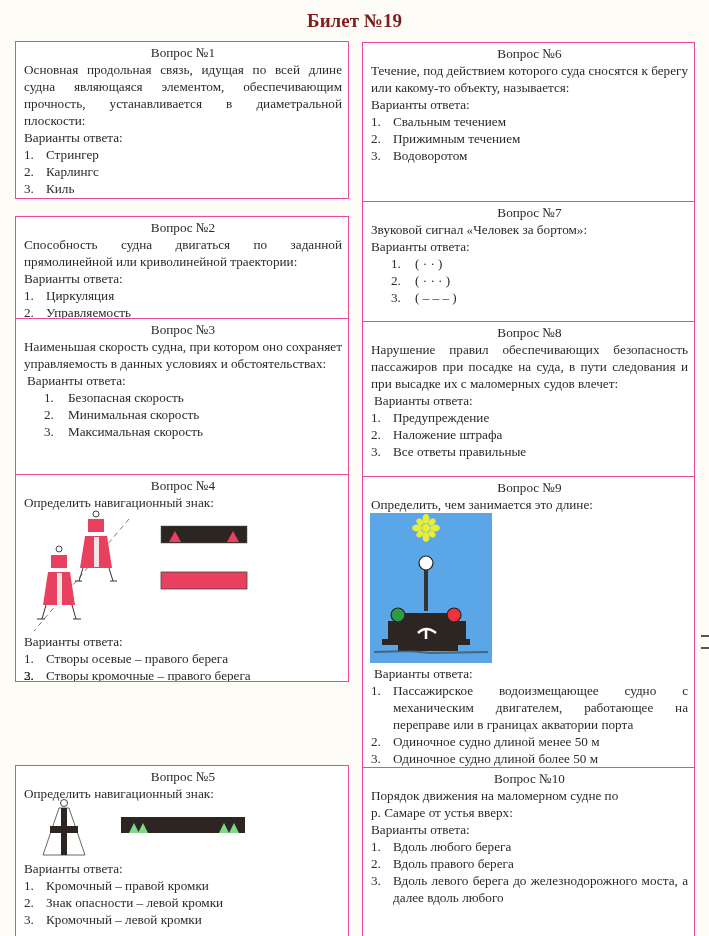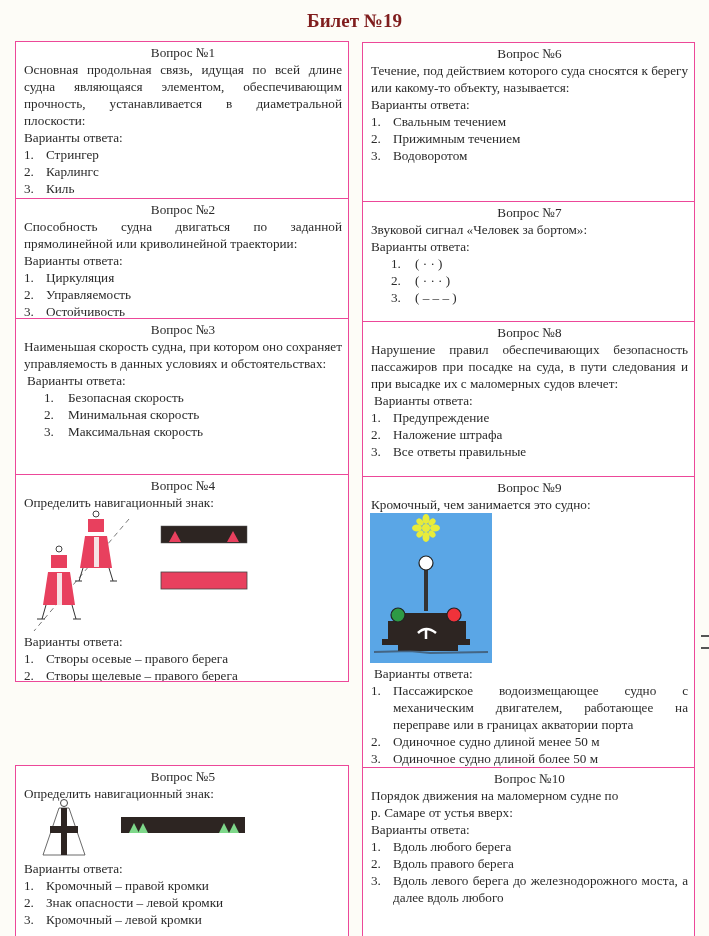--- a/index.html
+++ b/index.html
@@ -49,21 +49,21 @@
     <div class="q-head">Вопрос №1</div>
     <div class="q-text">Основная продольная связь, идущая по всей длине судна являющаяся элементом, обеспечивающим прочность,   устанавливается в диаметральной плоскости:</div>
     <div class="variants">Варианты ответа:</div>
     <ol>
       <li><span class="num">1.</span><span>Стрингер</span></li>
       <li><span class="num">2.</span><span>Карлингс</span></li>
       <li><span class="num">3.</span><span>Киль</span></li>
     </ol>
   </div>
 
-  <div class="box" style="top:157px;height:121px;">
+  <div class="box" style="top:175px;height:121px;">
     <div class="q-head">Вопрос №2</div>
     <div class="q-text">Способность судна двигаться по заданной прямолинейной или криволинейной траектории:</div>
     <div class="variants">Варианты ответа:</div>
     <ol>
       <li><span class="num">1.</span><span>Циркуляция</span></li>
       <li><span class="num">2.</span><span>Управляемость</span></li>
       <li><span class="num">3.</span><span>Остойчивость</span></li>
     </ol>
   </div>
 
@@ -113,21 +113,21 @@
           <polygon points="145,33 151,22 157,33" fill="#e8405e"></polygon>
           <polygon points="203,33 209,22 215,33" fill="#e8405e"></polygon>
         </g>
 
         <rect x="137" y="63" width="86" height="17" fill="#e8405e" stroke="#444" stroke-width="0.8"></rect>
       </svg>
     </div>
     <div class="variants">Варианты ответа:</div>
     <ol>
       <li><span class="num">1.</span><span>Створы осевые – правого берега</span></li>
-      <li><span class="num">2.</span><span>Створы щелевые – правого берега</span></li>
+      <li><span class="num">2.</span></li>
       <li><span class="num">3.</span><span>Створы кромочные – правого берега</span></li>
     </ol>
   </div>
 
   <div class="box" style="top:724px;height:200px;">
     <div class="q-head">Вопрос №5</div>
     <div class="q-text">Определить навигационный знак:</div>
     <div class="picture" style="height:58px;">
       <svg width="240" height="60" viewBox="0 0 240 60" style="position:absolute;left:0;top:-3px;">
         <g>
@@ -184,21 +184,21 @@
     <div class="variants ind1">Варианты ответа:</div>
     <ol>
       <li><span class="num">1.</span><span>Предупреждение</span></li>
       <li><span class="num">2.</span><span>Наложение штрафа</span></li>
       <li><span class="num">3.</span><span>Все ответы правильные</span></li>
     </ol>
   </div>
 
   <div class="box" style="top:435px;height:292px;">
     <div class="q-head">Вопрос №9</div>
-    <div class="q-text">Кромочный, чем занимается это судно:</div>
+    <div class="q-text">Определить, чем занимается это длине:</div>
     <div class="picture" style="height:152px;">
       <svg width="122" height="150" viewBox="0 0 122 150" style="position:absolute;left:-1px;top:0;">
         <rect x="0" y="0" width="122" height="150" fill="#5aa6e6"></rect>
 
         <g>
           <circle cx="56" cy="15" r="4" fill="#e8ec3a"></circle>
           <ellipse cx="56" cy="6" rx="3.5" ry="5" fill="#e8ec3a"></ellipse>
           <ellipse cx="56" cy="24" rx="3.5" ry="5" fill="#e8ec3a"></ellipse>
           <ellipse cx="47" cy="15" rx="5" ry="3.5" fill="#e8ec3a"></ellipse>
           <ellipse cx="65" cy="15" rx="5" ry="3.5" fill="#e8ec3a"></ellipse>

